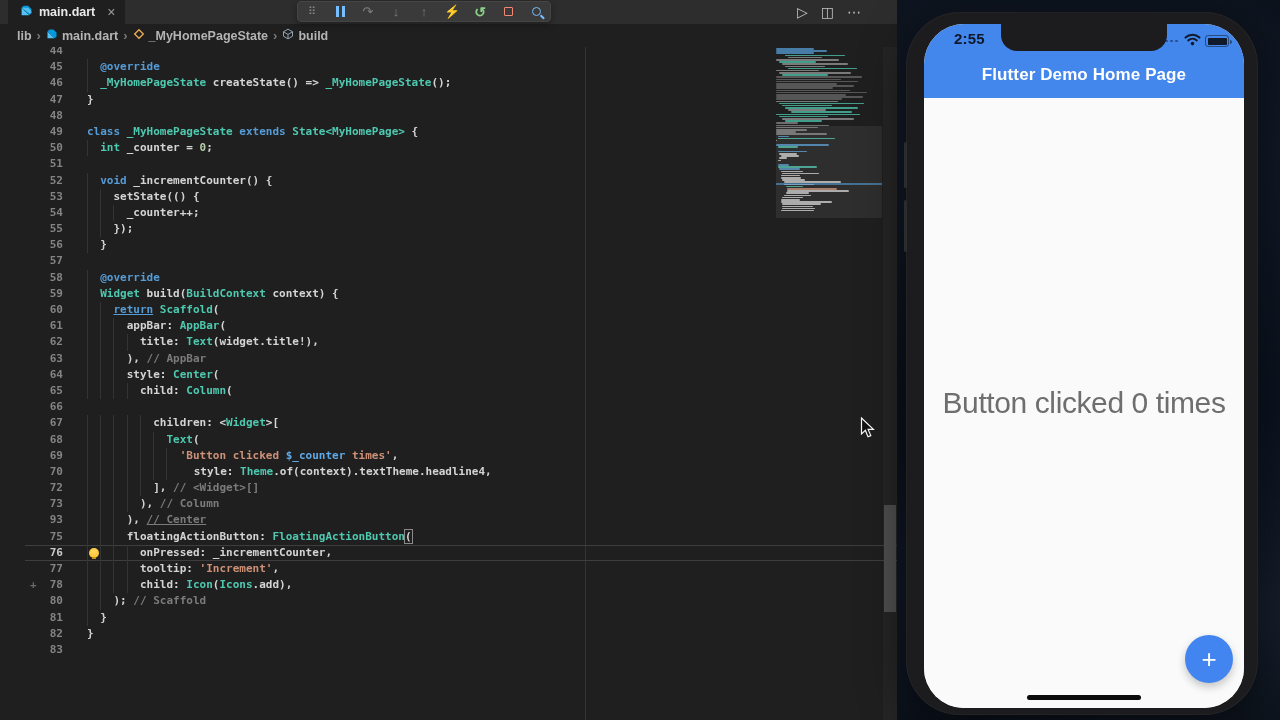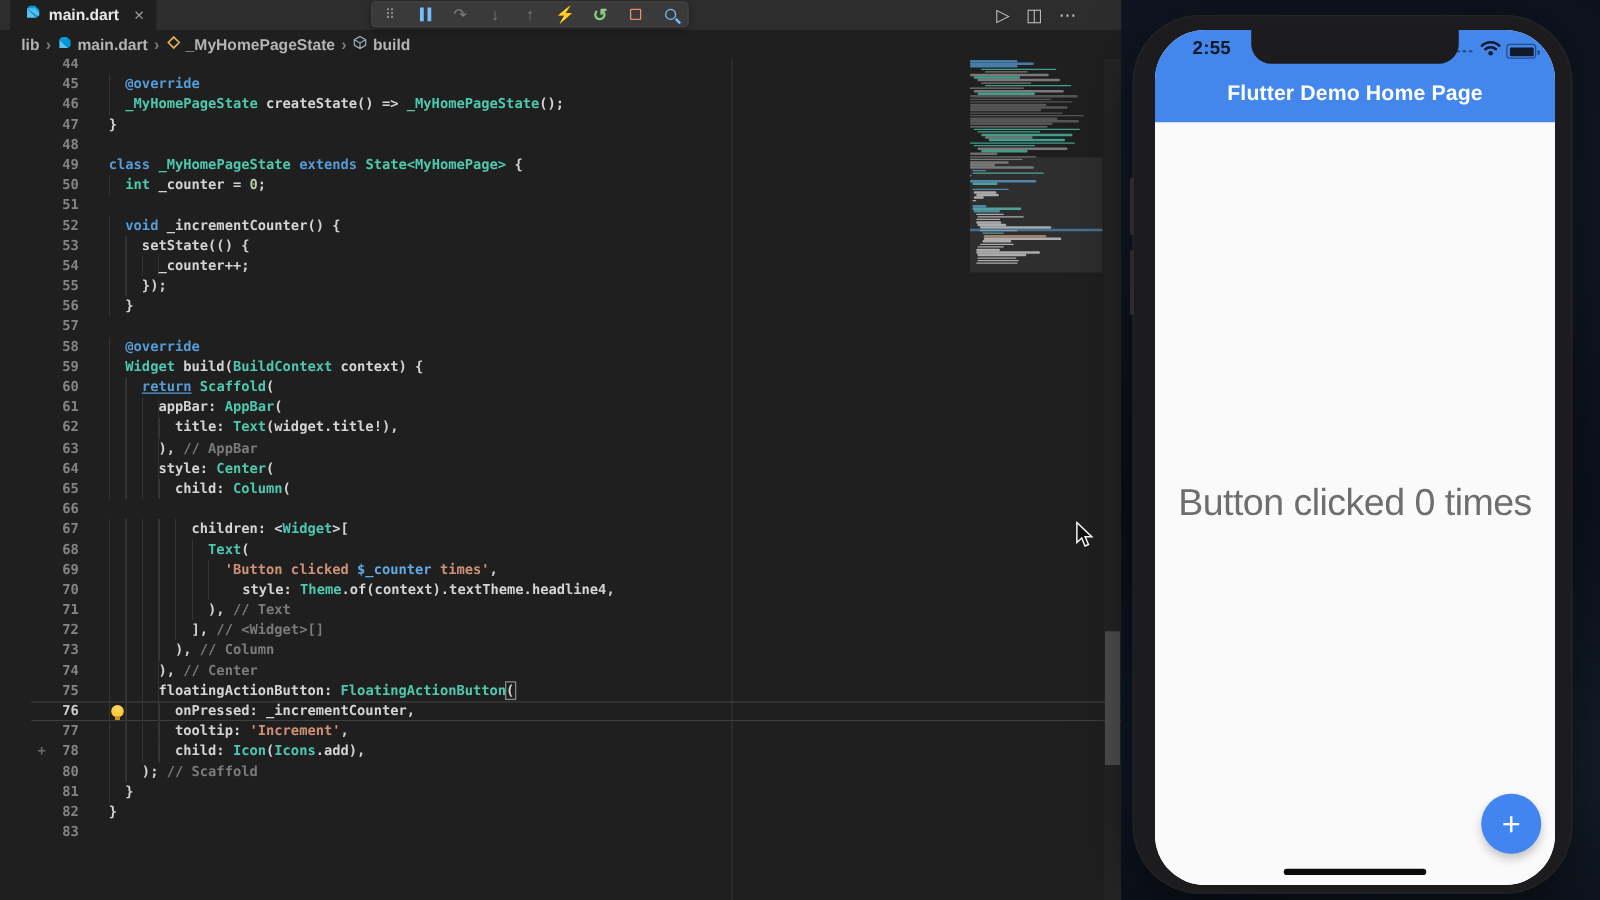--- a/index.html
+++ b/index.html
@@ -206,24 +206,23 @@
         <div class="cl"><span class="gut">61</span><span class="ct"><span class="ind" style="width: 6ch;"></span><span style="color: rgb(212, 212, 212);">appBar: </span><span style="color: rgb(78, 201, 176);">AppBar</span><span style="color: rgb(212, 212, 212);">(</span></span></div>
         <div class="cl"><span class="gut">62</span><span class="ct"><span class="ind" style="width: 8ch;"></span><span style="color: rgb(212, 212, 212);">title: </span><span style="color: rgb(78, 201, 176);">Text</span><span style="color: rgb(212, 212, 212);">(widget.title!),</span></span></div>
         <div class="cl"><span class="gut">63</span><span class="ct"><span class="ind" style="width: 6ch;"></span><span style="color: rgb(212, 212, 212);">), </span><span style="color: rgb(123, 123, 123);">// AppBar</span></span></div>
         <div class="cl"><span class="gut">64</span><span class="ct"><span class="ind" style="width: 6ch;"></span><span style="color: rgb(212, 212, 212);">style: </span><span style="color: rgb(78, 201, 176);">Center</span><span style="color: rgb(212, 212, 212);">(</span></span></div>
         <div class="cl"><span class="gut">65</span><span class="ct"><span class="ind" style="width: 8ch;"></span><span style="color: rgb(212, 212, 212);">child: </span><span style="color: rgb(78, 201, 176);">Column</span><span style="color: rgb(212, 212, 212);">(</span></span></div>
         <div class="cl"><span class="gut">66</span></div>
         <div class="cl"><span class="gut">67</span><span class="ct"><span class="ind" style="width: 10ch;"></span><span style="color: rgb(212, 212, 212);">children: &lt;</span><span style="color: rgb(78, 201, 176);">Widget</span><span style="color: rgb(212, 212, 212);">&gt;[</span></span></div>
         <div class="cl"><span class="gut">68</span><span class="ct"><span class="ind" style="width: 12ch;"></span><span style="color: rgb(78, 201, 176);">Text</span><span style="color: rgb(212, 212, 212);">(</span></span></div>
         <div class="cl"><span class="gut">69</span><span class="ct"><span class="ind" style="width: 14ch;"></span><span style="color: rgb(206, 145, 120);">'Button clicked </span><span style="color: rgb(95, 169, 230);">$_counter</span><span style="color: rgb(206, 145, 120);"> times'</span><span style="color: rgb(212, 212, 212);">,</span></span></div>
         <div class="cl"><span class="gut">70</span><span class="ct"><span class="ind" style="width: 14ch;"></span><span style="color: rgb(212, 212, 212); margin-left: 14px;">style: </span><span style="color: rgb(78, 201, 176);">Theme</span><span style="color: rgb(212, 212, 212);">.of(context).textTheme.headline4,</span></span></div>
-        <div class="cl"><span class="gut">71</span><span class="ct"><span class="ind" style="width: 12ch;"></span><span style="color: rgb(212, 212, 212);">), </span><span style="color: rgb(123, 123, 123);">// Text</span></span></div>
         <div class="cl"><span class="gut">72</span><span class="ct"><span class="ind" style="width: 10ch;"></span><span style="color: rgb(212, 212, 212);">], </span><span style="color: rgb(123, 123, 123);">// &lt;Widget&gt;[]</span></span></div>
         <div class="cl"><span class="gut">73</span><span class="ct"><span class="ind" style="width: 8ch;"></span><span style="color: rgb(212, 212, 212);">), </span><span style="color: rgb(123, 123, 123);">// Column</span></span></div>
-        <div class="cl"><span class="gut">74</span><span class="ct"><span class="ind" style="width: 6ch;"></span><span style="color: rgb(212, 212, 212);">), </span><span style="color: rgb(123, 123, 123);">// Center</span></span></div>
+        <div class="cl"><span class="gut">93</span><span class="ct"><span class="ind" style="width: 6ch;"></span><span style="color: rgb(212, 212, 212);">), </span><span style="color: rgb(123, 123, 123); text-decoration: underline;">// Center</span></span></div>
         <div class="cl"><span class="gut">75</span><span class="ct"><span class="ind" style="width: 6ch;"></span><span style="color: rgb(212, 212, 212);">floatingActionButton: </span><span style="color: rgb(78, 201, 176);">FloatingActionButton</span><span class="bm" style="color: rgb(212, 212, 212);">(</span></span></div>
         <div class="cl cur"><span class="gut">76</span><span class="ct"><span class="ind" style="width: 8ch;"></span><span style="color: rgb(212, 212, 212);">onPressed: _incrementCounter,</span></span><span class="bulb"></span></div>
         <div class="cl"><span class="gut">77</span><span class="ct"><span class="ind" style="width: 8ch;"></span><span style="color: rgb(212, 212, 212);">tooltip: </span><span style="color: rgb(206, 145, 120);">'Increment'</span><span style="color: rgb(212, 212, 212);">,</span></span></div>
         <div class="cl"><span class="gut">78</span><span class="ct"><span class="ind" style="width: 8ch;"></span><span style="color: rgb(212, 212, 212);">child: </span><span style="color: rgb(78, 201, 176);">Icon</span><span style="color: rgb(212, 212, 212);">(</span><span style="color: rgb(78, 201, 176);">Icons</span><span style="color: rgb(212, 212, 212);">.add),</span></span><span class="gplus">+</span></div>
         <div class="cl"><span class="gut">80</span><span class="ct"><span class="ind" style="width: 4ch;"></span><span style="color: rgb(212, 212, 212);">); </span><span style="color: rgb(123, 123, 123);">// Scaffold</span></span></div>
         <div class="cl"><span class="gut">81</span><span class="ct"><span class="ind" style="width: 2ch;"></span><span style="color: rgb(212, 212, 212);">}</span></span></div>
         <div class="cl"><span class="gut">82</span><span class="ct"><span style="color: rgb(212, 212, 212);">}</span></span></div>
         <div class="cl"><span class="gut">83</span><span class="ct"></span></div>
       </div>
     <div class="minimap" id="minimap">

